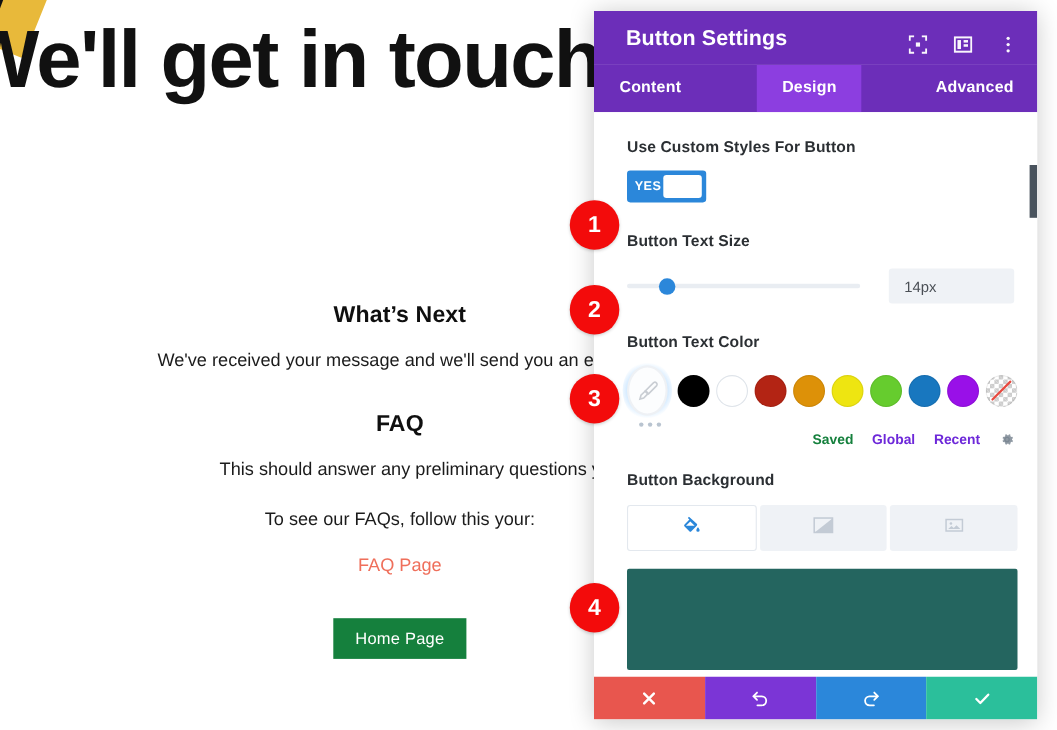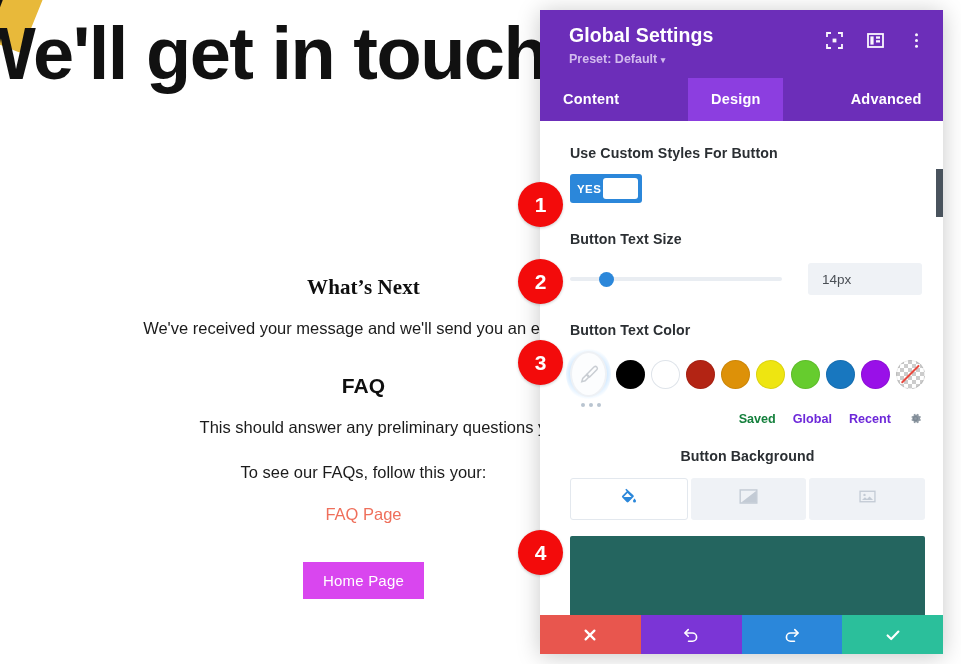--- a/index.html
+++ b/index.html
@@ -33,21 +33,21 @@
     position: absolute; left: -34px; top: 14px;
     width: 740px;
     font-size: 74px; font-weight: bold; color: #111;
     letter-spacing: -1.5px; white-space: nowrap; line-height: 1.08;
   }
   .sec-title {
     font-size: 21px; font-weight: bold; color: #0f0f0f;
     letter-spacing: .1px;
   }
   .sec-body { font-size: 16.5px; color: #1b1b1b; line-height: 1.5; }
-  .h-whats-next { position: absolute; top: 275px; left: 0; width: 727px; text-align: center; font-family: Liberation Serif, serif; }
+  .h-whats-next { position: absolute; top: 275px; left: 0; width: 727px; text-align: center; }
   .p-whats-next  { position: absolute; top: 316px; left: 0; width: 760px; text-align: center; }
   .h-faq        { position: absolute; top: 374px; left: 0; width: 727px; text-align: center; }
   .p-faq        { position: absolute; top: 415px; left: 0; width: 800px; text-align: center; }
   .p-link-lead  { position: absolute; top: 460px; left: 0; width: 727px; text-align: center; }
   .faq-link     { position: absolute; top: 505px; left: 0; width: 727px; text-align: center;
                   font-size: 16.5px; color: #ef6f5b; text-decoration: none; cursor: pointer; }
   .home-btn-wrap{ position: absolute; top: 562px; left: 0; width: 727px; text-align: center; }
   .home-btn {
     display: inline-block;
     background: #24655f; color: #fff;
@@ -247,32 +247,28 @@
     <div class="p-whats-next sec-body">We've received your message and we'll send you an email within</div>
 
     <div class="h-faq sec-title">FAQ</div>
     <div class="p-faq sec-body">This should answer any preliminary questions you may</div>
 
     <div class="p-link-lead sec-body">To see our FAQs, follow this your:</div>
 
     <div class="faq-link" style="color: rgb(239, 111, 91);">FAQ Page</div>
 
     <div class="home-btn-wrap">
-      <button class="home-btn" style="background: #d946ef; text-align: right;">Home Page</button>
+      <button class="home-btn" style="background: #15803d; text-align: right;">Home Page</button>
     </div>
   </div>
 
   <div class="panel">
 
     <div class="panel-head">
-      <div class="panel-title">Global Settings</div>
-      <div class="panel-preset">
-        <span>Preset: Default</span>
-        <span class="caret">▾</span>
-      </div>
+      <div class="panel-title">Button Settings</div>
       <div class="head-icons">
         <span class="hicon">
           <svg viewBox="0 0 17 17" width="17" height="17" fill="none" stroke="#fff" stroke-width="1.8">
             <path d="M1 5V1h4M12 1h4v4M16 12v4h-4M5 16H1v-4"></path>
             <rect x="6.6" y="6.6" width="3.8" height="3.8" fill="#fff" stroke="none"></rect>
           </svg>
         </span>
         <span class="hicon">
           <svg viewBox="0 0 17 17" width="17" height="17">
             <rect x="1" y="2" width="15" height="13" fill="none" stroke="#fff" stroke-width="1.8"></rect>
@@ -346,21 +342,21 @@
         <span class="ptab">Global</span>
         <span class="ptab">Recent</span>
         <span class="gear">
           <svg viewBox="0 0 20 20" width="15" height="15" fill="#7b8793">
             <path d="M10 6.6A3.4 3.4 0 1 0 10 13.4 3.4 3.4 0 0 0 10 6.6zm0 5.2a1.8 1.8 0 1 1 0-3.6 1.8 1.8 0 0 1 0 3.6z"></path>
             <path d="M17.3 11.4l-1.3-.4a6 6 0 0 0 0-2l1.3-.4-.8-2-1.3.5a6.2 6.2 0 0 0-1.4-1.4l.5-1.3-2-.8-.4 1.3a6 6 0 0 0-2 0L9.5 3.6l-2 .8.5 1.3a6.2 6.2 0 0 0-1.4 1.4l-1.3-.5-.8 2 1.3.4a6 6 0 0 0 0 2l-1.3.4.8 2 1.3-.5a6.2 6.2 0 0 0 1.4 1.4l-.5 1.3 2 .8.4-1.3a6 6 0 0 0 2 0l.4 1.3 2-.8-.5-1.3a6.2 6.2 0 0 0 1.4-1.4l1.3.5z" opacity=".85"></path>
           </svg>
         </span>
       </div>
 
-      <div class="field-label" style="margin-top:20px;text-align:center;">Button Background</div>
+      <div class="field-label" style="margin-top:20px;">Button Background</div>
       <div class="bg-tabs">
         <div class="bgtab active">
           <span>
             <svg viewBox="0 0 24 24" width="19" height="19" fill="#2b87da">
               <path d="M9.3 2.2 7.9 3.6l1.9 1.9-5.6 5.6a1.6 1.6 0 0 0 0 2.3l5.5 5.5a1.6 1.6 0 0 0 2.3 0l6.2-6.2a1.6 1.6 0 0 0 0-2.3L9.3 2.2zm1.5 5.4 5 5H5.8l5-5z"></path>
               <path d="M19.6 14.4s-1.9 2.1-1.9 3.3a1.9 1.9 0 0 0 3.8 0c0-1.2-1.9-3.3-1.9-3.3z"></path>
             </svg>
           </span>
         </div>
         <div class="bgtab">

